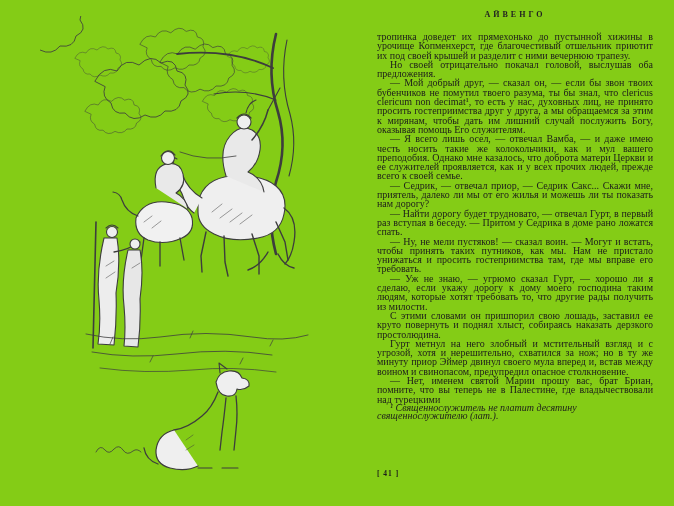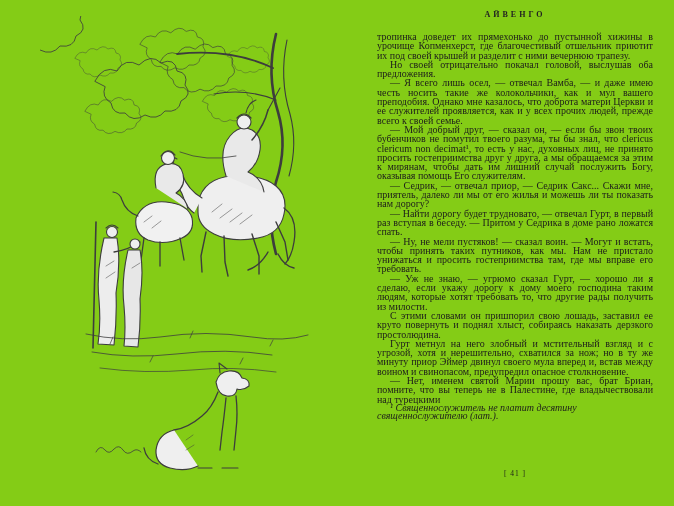--- a/index.html
+++ b/index.html
@@ -9,21 +9,21 @@
     font-family:"Liberation Serif","DejaVu Serif",serif; color:#1d1d1b;
   }
   .left-page { position:absolute; left:30px; top:10px; width:322px; height:488px; }
   .illustration { display:block; margin:6px auto 0; }
   .right-page { position:absolute; left:377px; top:10px; width:276px; height:488px; }
   .running-head { text-align:center; font-size:8px; font-weight:bold; letter-spacing:3px; color:#222; }
   .body-text { margin-top:13px; font-size:10px; line-height:9.3px; text-align:justify; }
   .body-text p { text-indent:13px; }
   .body-text p.no-indent { text-indent:0; }
   .footnote { margin-top:0; font-size:10px; line-height:8.6px; font-style:italic; text-indent:13px; }
-  .folio { position:absolute; bottom:20px; left:0; right:0; text-align:center; font-size:7.5px; font-weight:normal; letter-spacing:1px; }
+  .folio { position:absolute; bottom:20px; left:0; right:0; text-align:left; font-size:7.5px; font-weight:bold; letter-spacing:1px; }
 </style>
 </head>
 <body>
 
 <div class="spread">
 
   <div class="left-page">
     <svg class="illustration" width="302" height="462" viewBox="0 0 302 462" aria-hidden="true">
       <g stroke="#3d3d3d" fill="none" stroke-width="1.1" stroke-linecap="round" stroke-linejoin="round">
 
@@ -107,22 +107,22 @@
       </g>
     </svg>
   </div>
 
   <div class="right-page">
     <div class="running-head">АЙВЕНГО</div>
 
     <div class="body-text">
       <p class="no-indent">тропинка доведет их прямехонько до пустынной хижины в урочище Копменхерст, где благочестивый отшельник приютит их под своей крышей и разделит с ними вечернюю трапезу.</p>
       <p>Но своей отрицательно покачал головой, выслушав оба предложения.</p>
+      <p>— Мой добрый друг, — сказал он, — если бы звон твоих бубенчиков не помутил твоего разума, ты бы знал, что clericus clericum non decimat¹, то есть у нас, духовных лиц, не принято просить гостеприимства друг у друга, а мы обращаемся за этим к мирянам, чтобы дать им лишний случай послужить Богу, оказывая помощь Его служителям.</p>
       <p>— Я всего лишь осел, — отвечал Вамба, — и даже имею честь носить такие же колокольчики, как и мул вашего преподобия. Однако мне казалось, что доброта матери Церкви и ее служителей проявляется, как и у всех прочих людей, прежде всего к своей семье.</p>
-      <p>— Мой добрый друг, — сказал он, — если бы звон твоих бубенчиков не помутил твоего разума, ты бы знал, что clericus clericum non decimat¹, то есть у нас, духовных лиц, не принято просить гостеприимства друг у друга, а мы обращаемся за этим к мирянам, чтобы дать им лишний случай послужить Богу, оказывая помощь Его служителям.</p>
       <p>— Седрик, — отвечал приор, — Седрик Сакс... Скажи мне, приятель, далеко ли мы от его жилья и можешь ли ты показать нам дорогу?</p>
       <p>— Найти дорогу будет трудновато, — отвечал Гурт, в первый раз вступая в беседу. — Притом у Седрика в доме рано ложатся спать.</p>
       <p>— Ну, не мели пустяков! — сказал воин. — Могут и встать, чтобы принять таких путников, как мы. Нам не пристало унижаться и просить гостеприимства там, где мы вправе его требовать.</p>
       <p>— Уж не знаю, — угрюмо сказал Гурт, — хорошо ли я сделаю, если укажу дорогу к дому моего господина таким людям, которые хотят требовать то, что другие рады получить из милости.</p>
       <p>С этими словами он пришпорил свою лошадь, заставил ее круто повернуть и поднял хлыст, собираясь наказать дерзкого простолюдина.</p>
       <p>Гурт метнул на него злобный и мстительный взгляд и с угрозой, хотя и нерешительно, схватился за нож; но в ту же минуту приор Эймер двинул своего мула вперед и, встав между воином и свинопасом, предупредил опасное столкновение.</p>
       <p>— Нет, именем святой Марии прошу вас, брат Бриан, помните, что вы теперь не в Палестине, где владычествовали над турецкими</p>
     </div>
 
     <div class="footnote">¹ Священнослужитель не платит десятину священнослужителю (лат.).</div>

